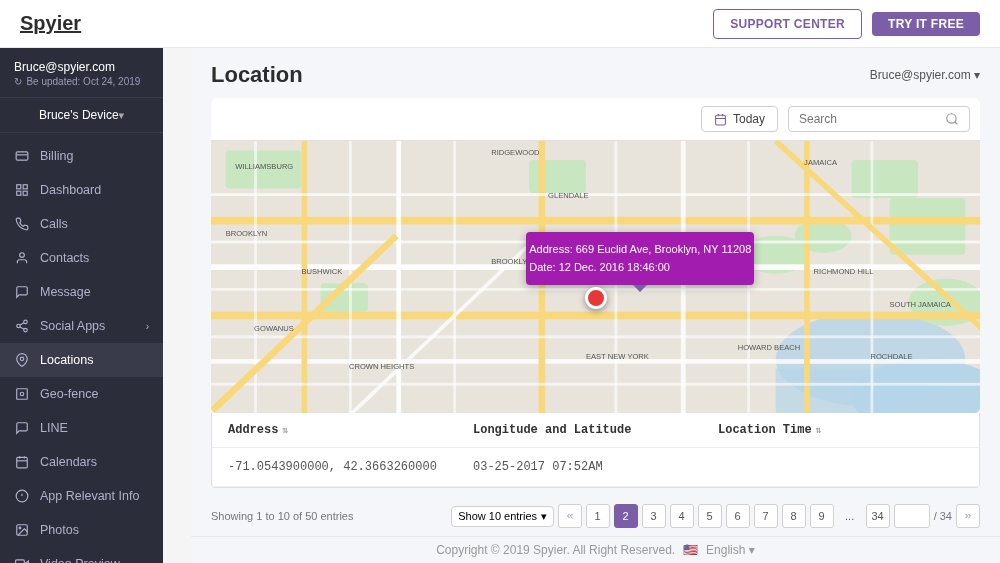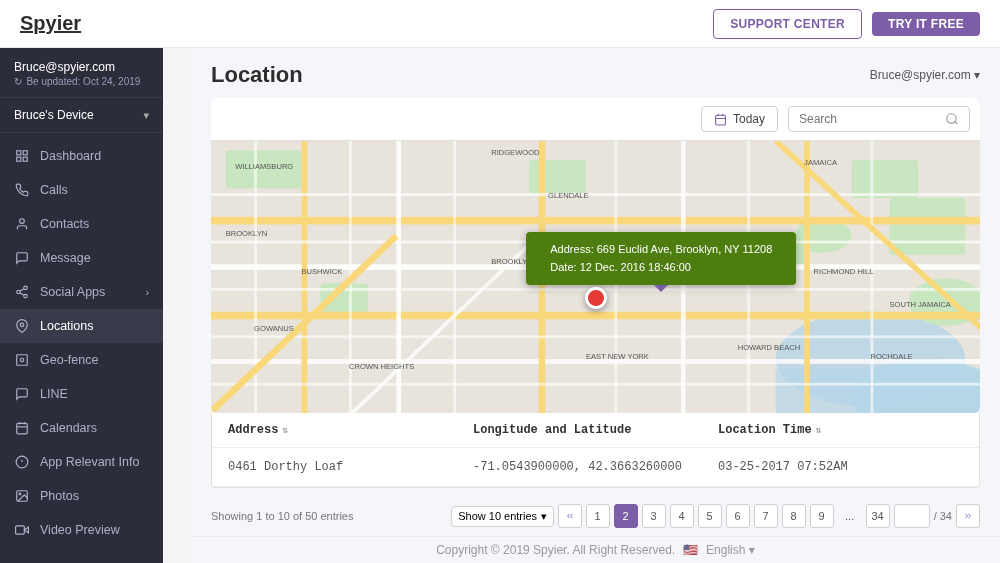--- a/index.html
+++ b/index.html
@@ -13,21 +13,21 @@
     .btn-try { background: #7b5ea7; color: #fff; padding: 5px 16px; border-radius: 4px; font-size: 12px; font-weight: 600; cursor: pointer; border: none; letter-spacing: 0.3px; }
 
     
     .main { display: flex; flex: 1; overflow: hidden; }
 
     
     .sidebar { width: 163px; background: #2c2d3a; color: #ccc; flex-shrink: 0; display: flex; flex-direction: column; overflow-y: auto; }
     .sidebar-user { padding: 12px 14px 10px; border-bottom: 1px solid #3a3b4a; }
     .sidebar-user-email { color: #fff; font-size: 12px; font-weight: 500; }
     .sidebar-user-updated { font-size: 10px; color: #9b9bbb; margin-top: 2px; display: flex; align-items: center; gap: 4px; }
-    .sidebar-device { display: flex; align-items: center; justify-content: space-between; padding: 10px 14px; border-bottom: 1px solid #3a3b4a; }
+    .sidebar-device { display: flex; align-items: center; justify-content: center; padding: 10px 14px; border-bottom: 1px solid #3a3b4a; }
     .sidebar-device-name { color: #fff; font-size: 12px; font-weight: 500; }
     .sidebar-nav { flex: 1; padding: 6px 0; }
     .nav-item { display: flex; align-items: center; gap: 10px; padding: 9px 14px; color: #b0b0cc; font-size: 12.5px; cursor: pointer; transition: background 0.15s; }
     .nav-item.active { background: #3a3b4a; color: #fff; }
     .nav-item .icon { width: 16px; height: 16px; display: flex; align-items: center; justify-content: center; flex-shrink: 0; font-size: 13px; }
     .nav-item .chevron { margin-left: auto; font-size: 10px; }
 
     
     .content { flex: 1; display: flex; flex-direction: column; overflow: hidden; background: #f5f6fa; margin-left: 28px; }
     .content-header { display: flex; align-items: center; justify-content: space-between; padding: 14px 20px 10px; background: #f5f6fa; }
@@ -38,21 +38,21 @@
     .map-container { margin: 0 20px; background: #e8eaed; border-radius: 6px; overflow: hidden; position: relative; flex: 1; min-height: 0; }
     .toolbar { display: flex; align-items: center; justify-content: flex-end; gap: 10px; padding: 8px 10px; background: #fff; border-bottom: 1px solid #e0e0e0; }
     .date-btn { display: flex; align-items: center; gap: 6px; border: 1px solid #d0d0d0; border-radius: 4px; padding: 5px 12px; background: #fff; font-size: 12px; cursor: pointer; color: #444; }
     .search-box { display: flex; align-items: center; border: 1px solid #d0d0d0; border-radius: 4px; padding: 5px 10px; background: #fff; gap: 6px; }
     .search-box input { border: none; outline: none; font-size: 12px; width: 140px; color: #0f172a; }
 
     
     .map-visual { width: 100%; height: 100%; background: #e5e3df; position: relative; }
 
     
-    .map-popup { position: absolute; top: 38%; left: 44%; background: #4d7c0f; color: #fff; padding: 8px 24px; border-radius: 4px; font-size: 11px; line-height: 1.7; z-index: 10; white-space: nowrap; box-shadow: 0 2px 8px rgba(0,0,0,0.3); }
+    .map-popup { position: absolute; top: 38%; left: 44%; background: #a21caf; color: #fff; padding: 8px 3px; border-radius: 4px; font-size: 11px; line-height: 1.7; z-index: 10; white-space: nowrap; box-shadow: 0 2px 8px rgba(0,0,0,0.3); }
     .map-popup::after { content: ''; position: absolute; bottom: -7px; left: 50%; transform: translateX(-50%); border-left: 7px solid transparent; border-right: 7px solid transparent; border-top: 7px solid #7b5ea7; }
     .map-pin { position: absolute; top: 53%; left: 52%; transform: translate(-50%, -50%); z-index: 10; }
     .map-pin-circle { width: 22px; height: 22px; background: #e53935; border-radius: 50%; border: 3px solid #fff; box-shadow: 0 2px 6px rgba(0,0,0,0.4); }
 
     
     .table-section { background: #fff; margin: 0 20px 8px; border-radius: 0 0 4px 4px; border: 1px solid #e0e0e0; border-top: none; font-family: Liberation Mono, monospace; }
     .table-header { display: grid; grid-template-columns: 1fr 1fr 1fr; padding: 10px 16px; border-bottom: 1px solid #eee; }
     .table-header-cell { font-size: 12px; font-weight: 600; color: #333; display: flex; align-items: center; gap: 4px; }
     .table-row { display: grid; grid-template-columns: 1fr 1fr 1fr; padding: 12px 16px; border-bottom: 1px solid #f0f0f0; }
     .table-cell { font-size: 12px; color: #555; }
@@ -95,20 +95,29 @@
       <div class="sidebar-user-updated">
         <span>↻</span>
         <span>Be updated: Oct 24, 2019</span>
       </div>
     </div>
     <div class="sidebar-device">
       <span class="sidebar-device-name">Bruce's Device</span>
       <span style="color:#aaa;font-size:11px;">▾</span>
     </div>
     <nav class="sidebar-nav">
+      <div class="nav-item">
+        <span class="icon">
+          <svg width="14" height="14" viewBox="0 0 24 24" fill="none" stroke="#b0b0cc" stroke-width="2">
+              <rect x="2" y="5" width="20" height="14" rx="2"></rect>
+              <line x1="2" y1="10" x2="22" y2="10"></line>
+            </svg>
+        </span>
+        <span>Billing</span>
+      </div>
       <div class="nav-item">
         <span class="icon">
           <svg width="14" height="14" viewBox="0 0 24 24" fill="none" stroke="#b0b0cc" stroke-width="2">
               <rect x="3" y="3" width="7" height="7"></rect>
               <rect x="14" y="3" width="7" height="7"></rect>
               <rect x="3" y="14" width="7" height="7"></rect>
               <rect x="14" y="14" width="7" height="7"></rect>
             </svg>
         </span>
         <span>Dashboard</span>
@@ -333,21 +342,20 @@
         </div>
         <div class="table-header-cell">
           <span>Longitude and Latitude</span>
         </div>
         <div class="table-header-cell">
           <span>Location Time</span>
           <span class="sort-icon">⇅</span>
         </div>
       </div>
       <div class="table-row">
-        <div class="table-cell">0461 Dorthy Loaf</div>
         <div class="table-cell">-71.0543900000, 42.3663260000</div>
         <div class="table-cell">03-25-2017    07:52AM</div>
       </div>
     </div>
 
     <div class="pagination-bar">
       <span class="pagination-info">Showing 1 to 10 of 50 entries</span>
       <div class="pagination-controls">
         <div class="page-size-select">
           <span>Show 10 entries</span>

